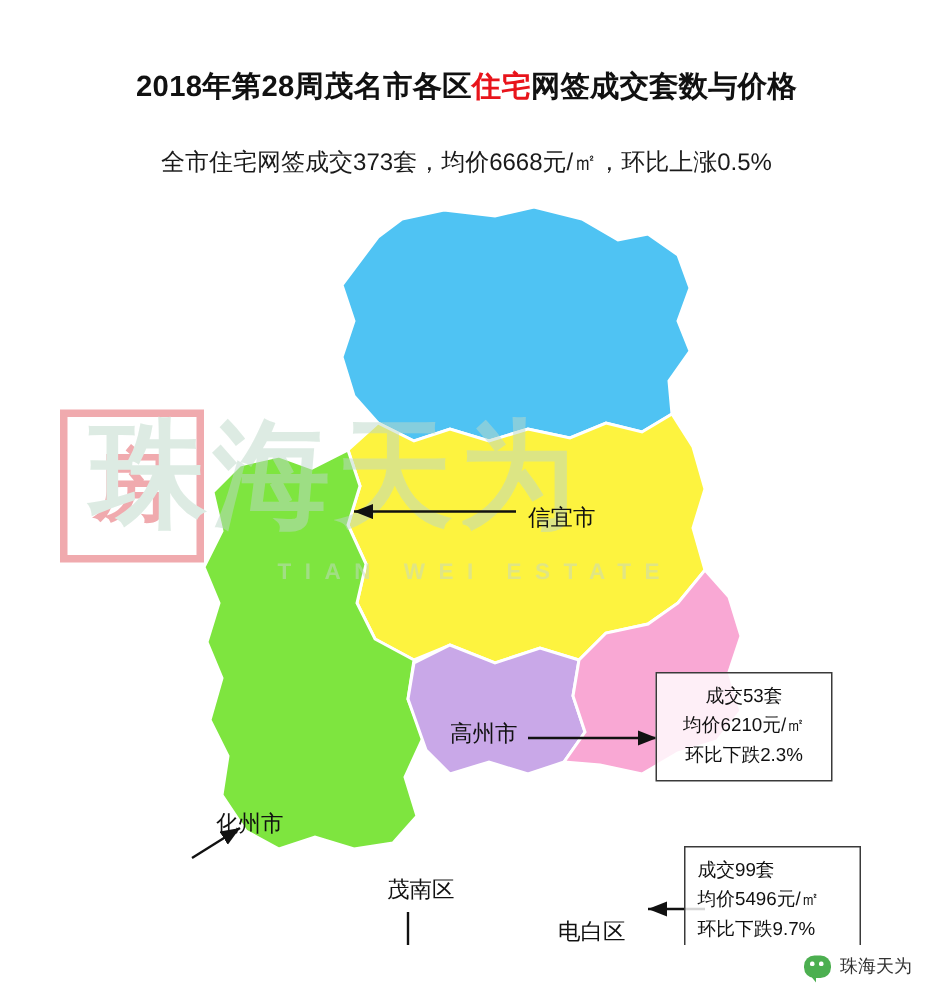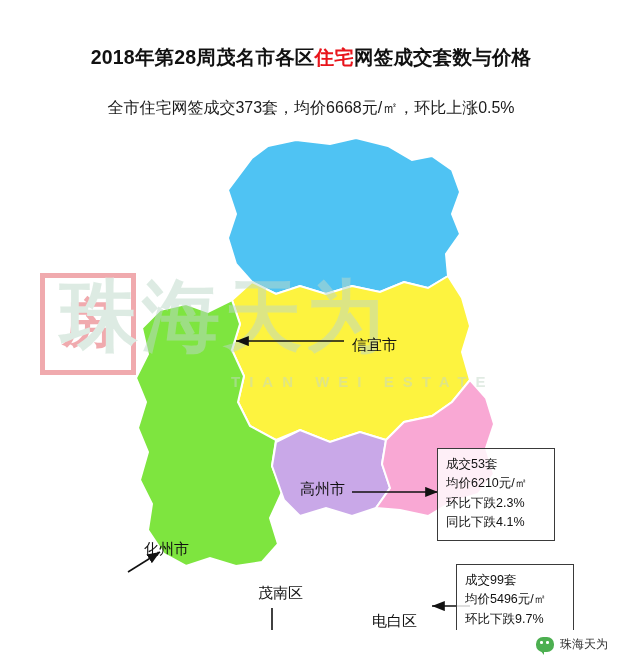--- a/index.html
+++ b/index.html
@@ -45,21 +45,21 @@
   .wm-text{
     position:absolute;left:60px;top:10px;
     font-size:78px;font-weight:bold;
     color:#bdd9c8;
     letter-spacing:4px;
     white-space:nowrap;
   }
   .wm-sub{
     position:absolute;left:185px;top:118px;
     font-size:15px;font-weight:bold;color:#c4d8c8;
-    letter-spacing:9px;white-space:nowrap;margin-left:46px;
+    letter-spacing:9px;white-space:nowrap;
   }
   .wm-seal{
     position:absolute;left:40px;top:18px;
     width:86px;height:92px;
     border:5px solid #e3575f;
     color:#e3575f;
     font-size:52px;font-weight:bold;
     display:flex;align-items:center;justify-content:center;
     font-family:"Liberation Serif","DejaVu Serif",serif;
   }
@@ -164,25 +164,24 @@
     <line x1="352" y1="492" x2="438" y2="492" stroke="#111" stroke-width="1.6" marker-end="url(#ah)"></line>
 
     <line x1="128" y1="572" x2="160" y2="552" stroke="#111" stroke-width="1.6" marker-end="url(#ah)"></line>
 
     <line x1="272" y1="608" x2="272" y2="664" stroke="#111" stroke-width="1.6" marker-end="url(#ah)"></line>
 
     <line x1="470" y1="606" x2="432" y2="606" stroke="#111" stroke-width="1.6" marker-end="url(#ah)"></line>
   </svg>
 
 
-  <div class="callout" style="left:437px;top:448px;width:118px;">
+  <div class="callout" style="left:437px;top:448px;width:118px;text-align:center;">
     <div>成交53套</div>
     <div>均价6210元/㎡</div>
     <div>环比下跌2.3%</div>
-    <div>同比下跌4.1%</div>
   </div>
 
 
   <div class="callout" style="left:212px;top:664px;width:122px;">
     
     
     
     
   </div>
 

